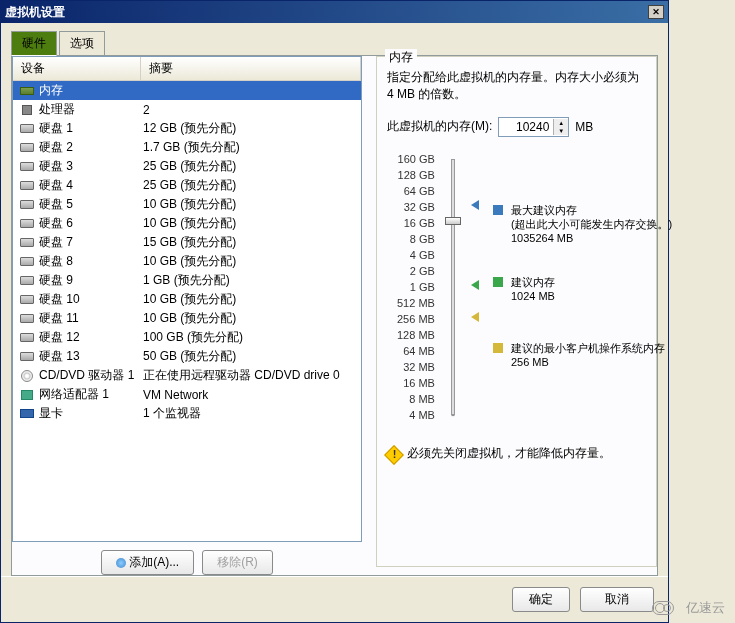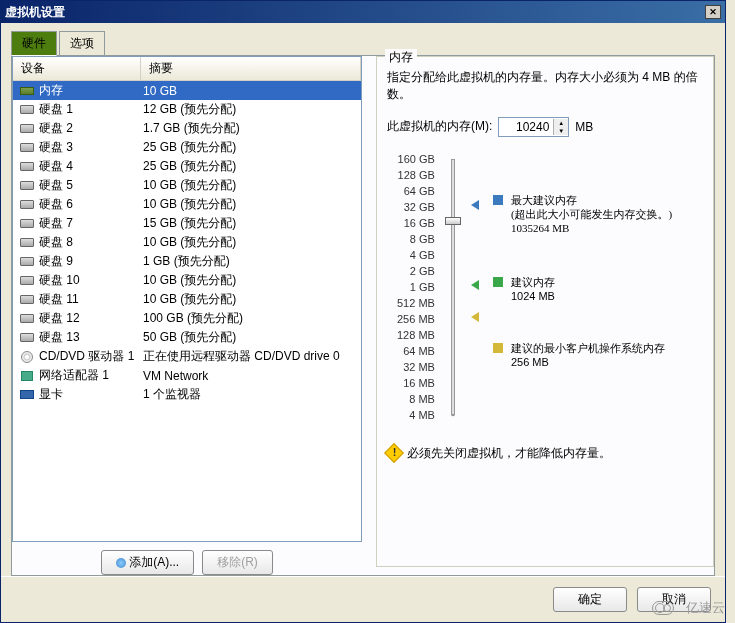--- a/index.html
+++ b/index.html
@@ -1,17 +1,17 @@
 <!DOCTYPE html>
 <html><head>
 <meta charset="utf-8">
 <style>
 * { box-sizing: border-box; margin: 0; padding: 0; }
 body { font-family: "Microsoft YaHei", "SimSun", Tahoma, sans-serif; font-size: 12px; background: #ece9d8; overflow: hidden; }
-.window { width: 726px; height: 623px; background: #ece9d8; border: 1px solid #0a246a; display: flex; flex-direction: column; }
+.window { width: 669px; height: 623px; background: #ece9d8; border: 1px solid #0a246a; display: flex; flex-direction: column; }
 .titlebar { background: linear-gradient(to right, #0a246a, #3a6ea5); color: white; padding: 3px 4px; display: flex; justify-content: space-between; align-items: center; font-weight: bold; height: 22px; }
 .titlebar-close { width: 16px; height: 14px; background: #d4d0c8; border: 1px solid #404040; display: flex; align-items: center; justify-content: center; font-size: 9px; color: black; font-weight: bold; cursor: pointer; }
 .content { flex: 1; padding: 8px 10px 0 10px; display: flex; flex-direction: column; }
 .tabs { display: flex; margin-bottom: 0; position: relative; z-index: 2; }
 .tab { padding: 3px 10px; background: #ece9d8; border: 1px solid #919b9c; border-bottom: none; margin-right: 2px; cursor: pointer; position: relative; }
 .tab.active { background: #4d7c0f; border-bottom: 1px solid #fcfcfe; margin-bottom: -1px; }
 .main-area { flex: 1; background: #fcfcfe; border: 1px solid #919b9c; display: flex; gap: 14px; }
 .left-panel { width: 350px; display: flex; flex-direction: column; }
 .device-list { flex: 1; border: 1px solid #7f9db9; background: white; overflow-y: auto; }
 .list-header { display: flex; background: #ece9d8; border-bottom: 1px solid #d4d0c8; }
@@ -55,21 +55,21 @@
 .marker { position: absolute; display: flex; align-items: flex-start; gap: 6px; white-space: nowrap; }
 .marker-tri { width: 0; height: 0; border-top: 5px solid transparent; border-bottom: 5px solid transparent; display: inline-block; margin-top: 1px; }
 .tri-blue { border-right: 8px solid #3a7abd; }
 .tri-green { border-right: 8px solid #3aa84a; }
 .tri-yellow { border-right: 8px solid #d4b83a; }
 .marker-box { width: 10px; height: 10px; display: inline-block; margin-top: 2px; margin-right: 2px; }
 .box-blue { background: #3a7abd; }
 .box-green { background: #3aa84a; }
 .box-yellow { background: #d4b83a; }
 .marker-text { max-width: 180px; }
-.warning-row { display: flex; align-items: center; gap: 6px; margin-top: 22px; }
+.warning-row { display: flex; align-items: flex-end; gap: 6px; margin-top: 22px; }
 .warn-icon { width: 14px; height: 14px; background: #ffcc00; border: 1px solid #cc9900; transform: rotate(45deg); position: relative; flex-shrink: 0; }
 .warn-icon::after { content: '!'; position: absolute; transform: rotate(-45deg); left: 4px; top: -1px; font-weight: bold; font-size: 11px; color: #333; }
 .bottom-bar { padding: 10px 14px; display: flex; justify-content: flex-end; gap: 10px; border-top: 1px solid #fff; align-items: center; }
 .watermark { position: absolute; bottom: 6px; right: 10px; color: #999; font-size: 13px; display: flex; align-items: center; gap: 12px; pointer-events: none; }
 .watermark-icon { width: 22px; height: 14px; border: 1.5px solid #999; border-radius: 9px; position: relative; }
 .watermark-icon::before, .watermark-icon::after { content:''; position:absolute; border: 1.5px solid #999; border-radius: 50%; }
 .watermark-icon::before { width: 8px; height: 8px; left: 2px; top: 1px; }
 .watermark-icon::after { width: 6px; height: 6px; right: 2px; top: 2px; }
 </style>
 </head>
@@ -93,21 +93,27 @@
           <div class="list-header">
             <div class="lh-device">设备</div>
             <div class="lh-summary">摘要</div>
           </div>
           <div id="list-body">
               <div class="list-row selected">
                 <span class="row-icon">
                   <span class="icon-mem"></span>
                 </span>
                 <span class="row-device">内存</span>
-                <span class="row-summary">10 GB</span>
+              </div>
+              <div class="list-row">
+                <span class="row-icon">
+                  <span class="icon-cpu"></span>
+                </span>
+                <span class="row-device">处理器</span>
+                <span class="row-summary">2</span>
               </div>
               <div class="list-row">
                 <span class="row-icon">
                   <span class="icon-hdd"></span>
                 </span>
                 <span class="row-device">硬盘 1</span>
                 <span class="row-summary">12 GB (预先分配)</span>
               </div>
               <div class="list-row">
                 <span class="row-icon">
@@ -278,21 +284,21 @@
                 <div class="tick"></div>
                 <div class="tick"></div>
                 <div class="tick"></div>
               </div>
             <div style="width:18px;position:relative;">
               <div class="marker-tri tri-blue" style="position:absolute;top:48px;"></div>
               <div class="marker-tri tri-green" style="position:absolute;top:128px;"></div>
               <div class="marker-tri tri-yellow" style="position:absolute;top:160px;"></div>
             </div>
             <div class="markers">
-              <div class="marker" style="top:42px;font-family:Liberation Serif, serif;">
+              <div class="marker" style="top:52px;">
                 <span class="marker-box box-blue"></span>
                 <div class="marker-text">
                   <div>最大建议内存</div>
                   <div>(超出此大小可能发生内存交换。)</div>
                   <div>1035264 MB</div>
                 </div>
               </div>
               <div class="marker" style="top:124px;">
                 <span class="marker-box box-green"></span>
                 <div class="marker-text">
@@ -313,21 +319,21 @@
           <div class="warning-row">
             <div class="warn-icon"></div>
             <span>必须先关闭虚拟机，才能降低内存量。</span>
           </div>
         </div>
       </div>
     </div>
   </div>
 
   <div class="bottom-bar">
-    <button class="btn" style="padding:3px 24px;">确定</button>
+    <button class="btn" style="padding:3px 16px;">确定</button>
     <button class="btn" style="padding:3px 24px;">取消</button>
   </div>
 
   <div class="watermark">
     <span class="watermark-icon"></span>
     <span>亿速云</span>
   </div>
 </div>
 
 </body></html>

